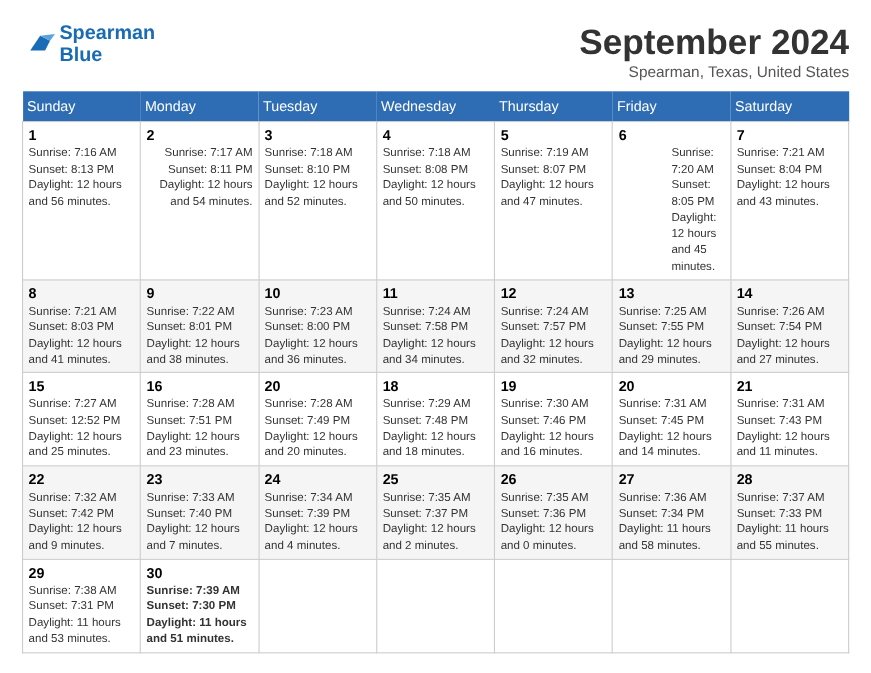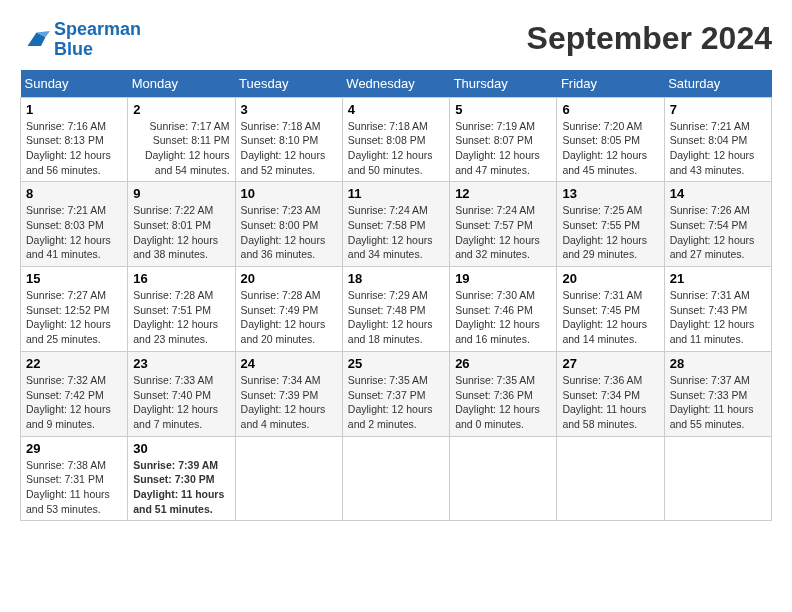--- a/index.html
+++ b/index.html
@@ -97,20 +97,21 @@
       <polygon points="10,28 22,10 34,16 28,28" fill="#1a6bb5"></polygon>
       <polygon points="22,10 34,16 40,8" fill="#5ba3e0"></polygon>
     </svg>
     <div class="logo-text">
       <div><span>Spearman</span></div>
       <div><span style="color:#1a6bb5">Blue</span></div>
     </div>
   </div>
   <div class="title-block">
     <div class="month-title">September 2024</div>
+    <div class="location">Spearman, Texas, United States</div>
   </div>
 </div>
 
 <table>
   <thead>
     <tr id="header-row">
         <th>Sunday</th>
         <th>Monday</th>
         <th>Tuesday</th>
         <th>Wednesday</th>
@@ -151,21 +152,21 @@
         </td>
         <td>
           <span class="day-num">5</span>
           <div class="day-info" style="white-space: pre-line;">Sunrise: 7:19 AM
 Sunset: 8:07 PM
 Daylight: 12 hours
 and 47 minutes.</div>
         </td>
         <td>
           <span class="day-num">6</span>
-          <div class="day-info" style="white-space: pre-line;">Sunrise: 7:20 AM
+          <div class="day-info" style="white-space: pre-line; margin-left: 48px;">Sunrise: 7:20 AM
 Sunset: 8:05 PM
 Daylight: 12 hours
 and 45 minutes.</div>
         </td>
         <td>
           <span class="day-num">7</span>
           <div class="day-info" style="white-space: pre-line;">Sunrise: 7:21 AM
 Sunset: 8:04 PM
 Daylight: 12 hours
 and 43 minutes.</div>

